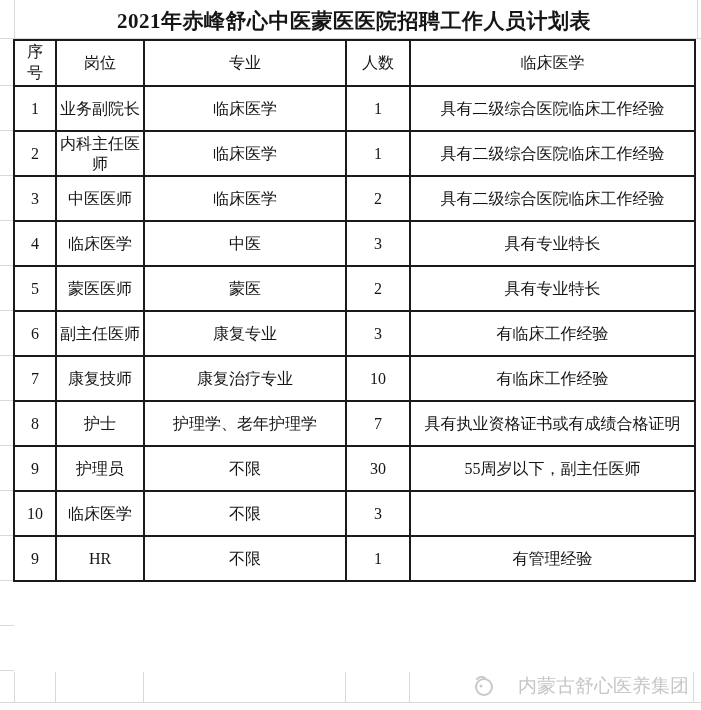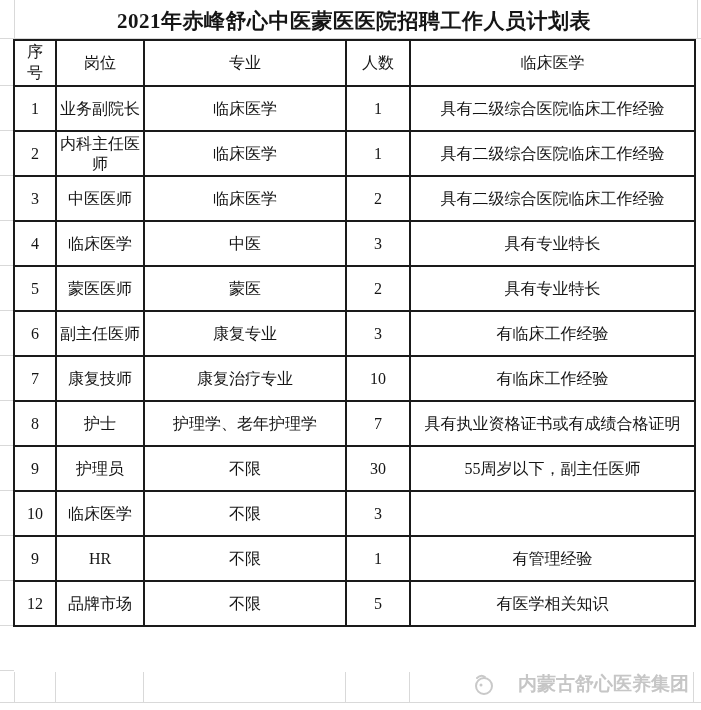--- a/index.html
+++ b/index.html
@@ -33,22 +33,22 @@
     text-align:center;vertical-align:middle;
     font-size:16px;font-weight:normal;
     padding:1px 2px;line-height:1.25;
     overflow:hidden;
   }
   table.plan thead tr{height:46px;}
   table.plan tbody tr{height:45px;}
   th .stack{display:block;width:18px;margin:0 auto;line-height:1.3;}
   .watermark{
     position:absolute;top:669px;right:12px;height:30px;
-    display:flex;align-items:center;gap:22px;
-    color:#c6c6c6;font-size:19px;font-weight:bold;white-space:nowrap;
+    display:flex;align-items:flex-end;gap:22px;
+    color:#c6c6c6;font-size:19px;font-weight:normal;white-space:nowrap;
   }
   .watermark svg{display:block;}
 </style>
 </head>
 <body>
 
 <div class="g" style="left:14px;top:0;width:1px;height:38px;"></div>
 <div class="g" style="left:697px;top:0;width:1px;height:38px;"></div>
 <div class="g" style="left:0;top:38px;width:701px;height:1px;"></div>
 <div class="g-stubs"></div>
@@ -152,27 +152,20 @@
         <td>3</td>
         <td></td>
       </tr>
       <tr>
         <td>9</td>
         <td>HR</td>
         <td>不限</td>
         <td>1</td>
         <td>有管理经验</td>
       </tr>
-      <tr>
-        <td>12</td>
-        <td>品牌市场</td>
-        <td>不限</td>
-        <td>5</td>
-        <td>有医学相关知识</td>
-      </tr>
     </tbody>
 </table>
 
 <div class="watermark">
   <svg width="24" height="28" viewBox="0 0 24 28">
     <circle cx="12" cy="16" r="8" fill="none" stroke="#c9c9c9" stroke-width="2"></circle>
     <path d="M5 8 Q9 4 13 7" fill="none" stroke="#c9c9c9" stroke-width="2" stroke-linecap="round"></path>
     <circle cx="9" cy="15" r="1.5" fill="#c9c9c9"></circle>
   </svg>
   <span>内蒙古舒心医养集团</span>

